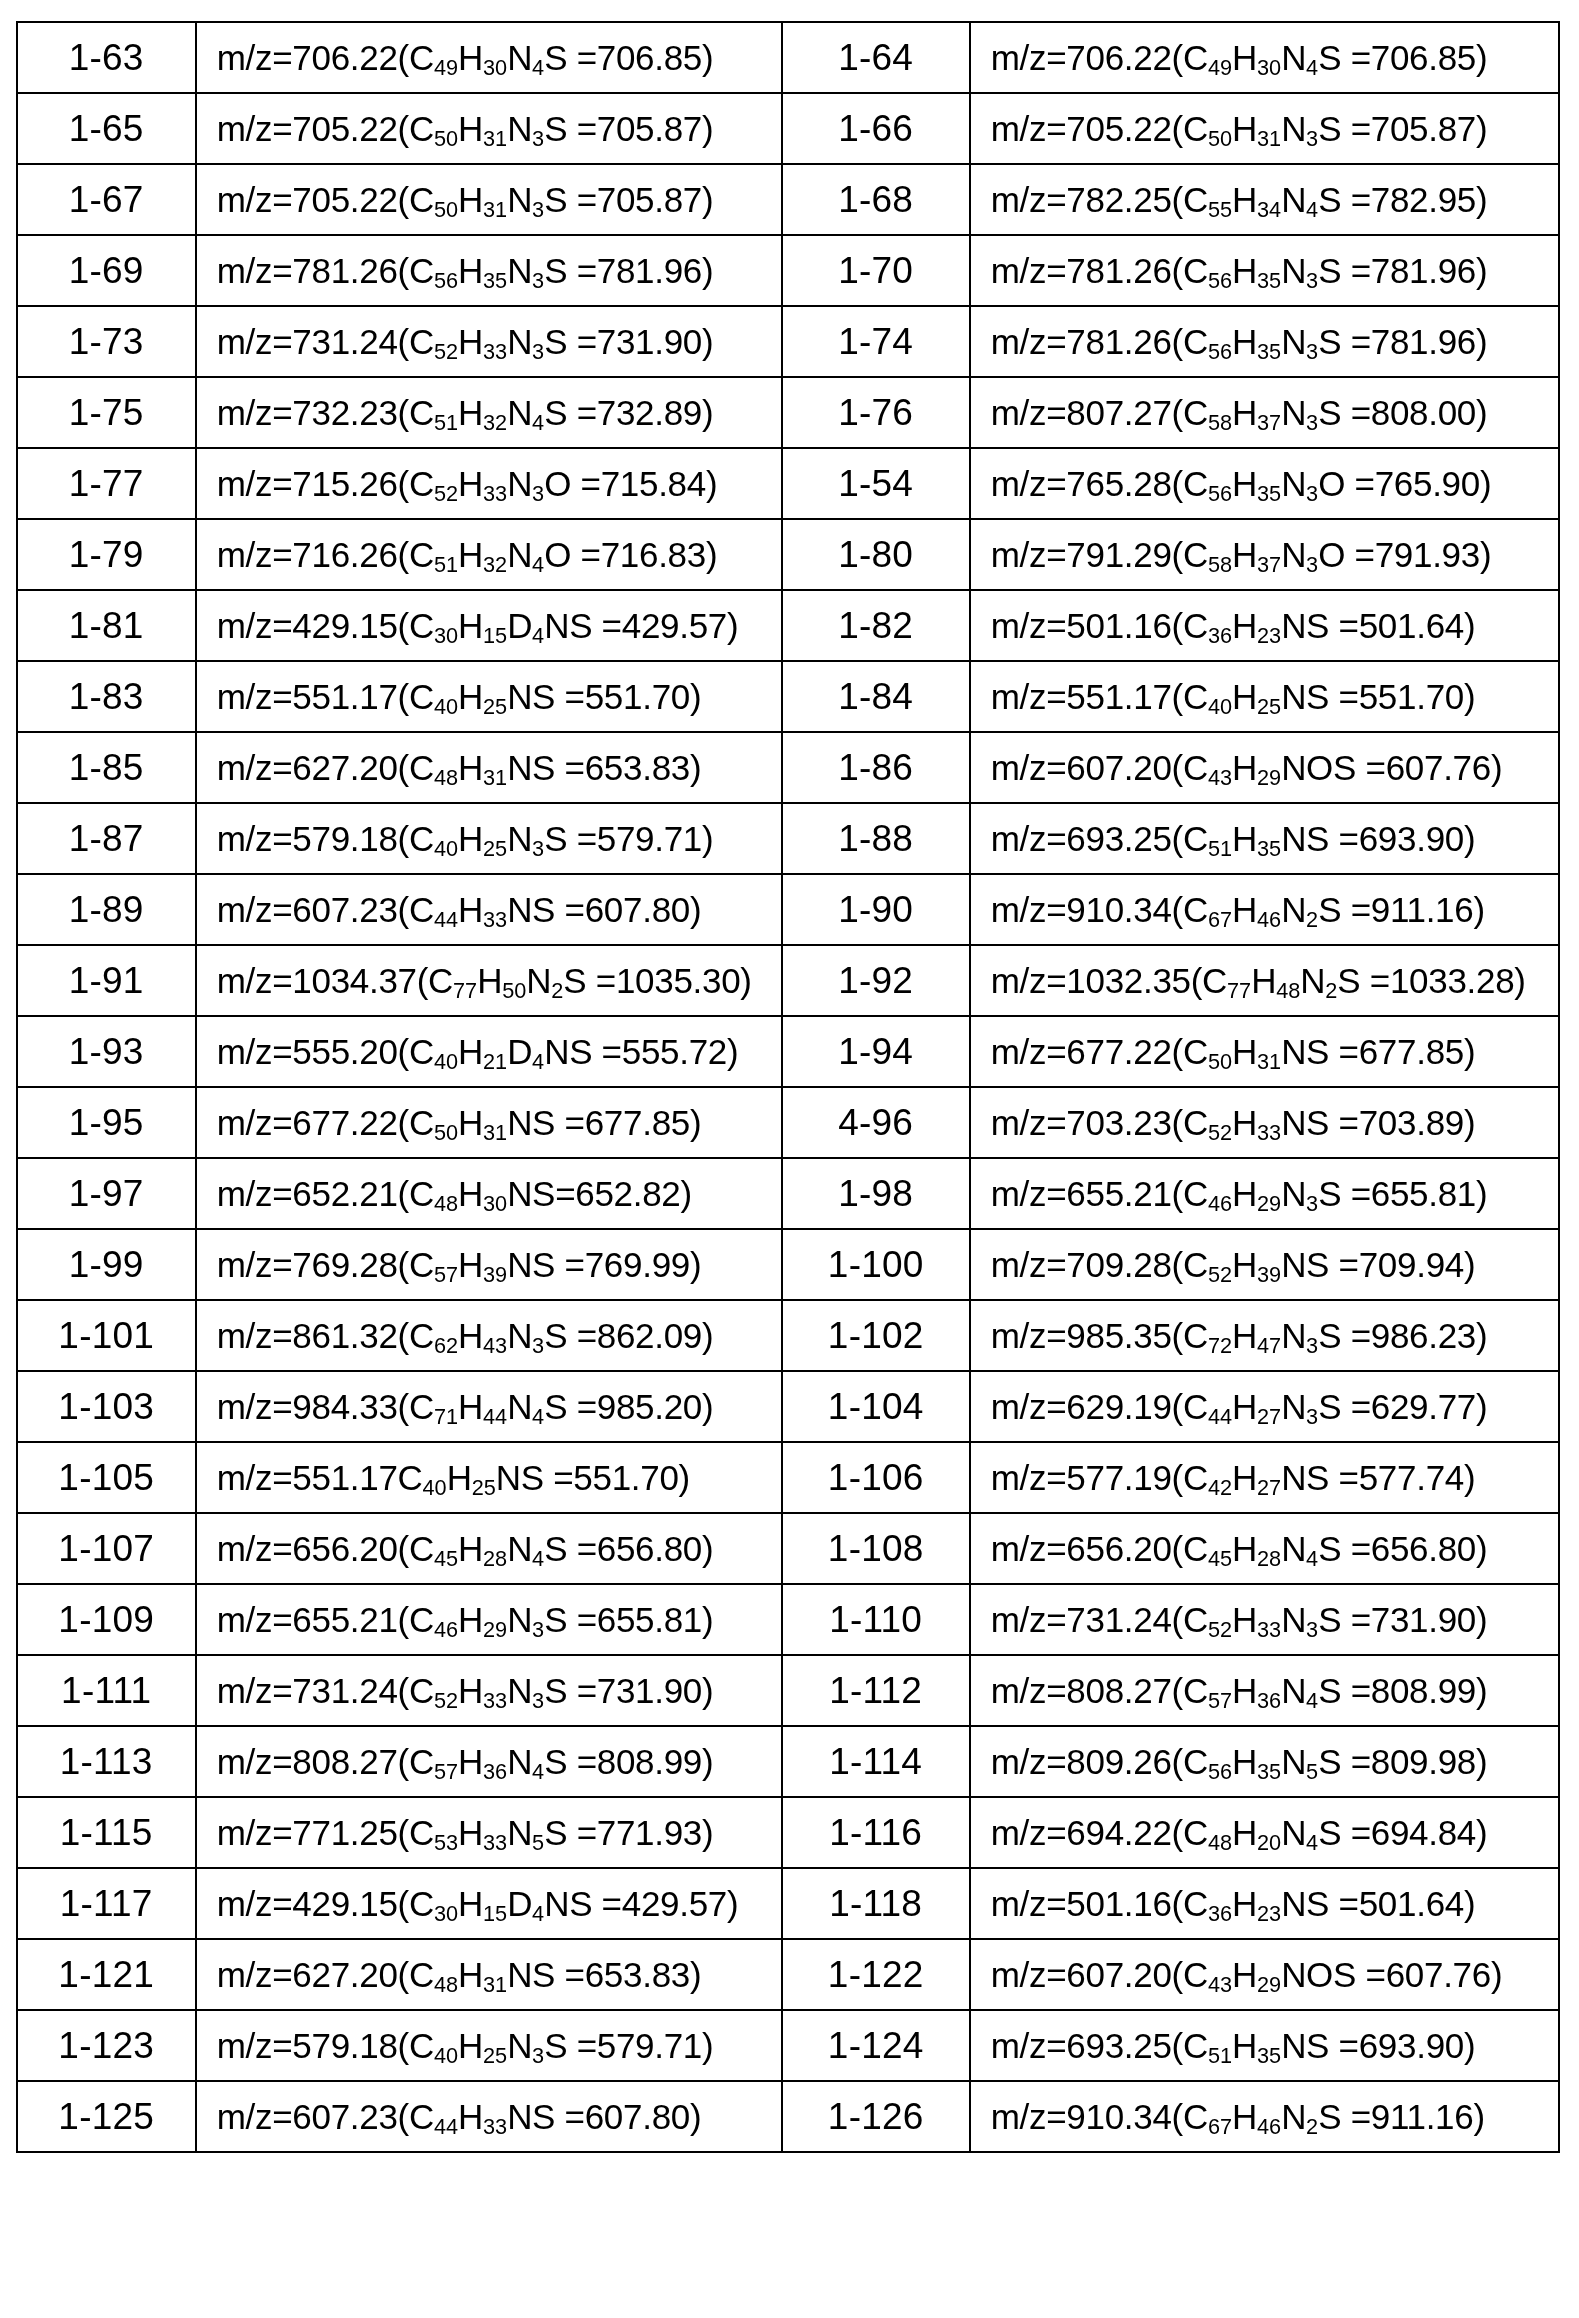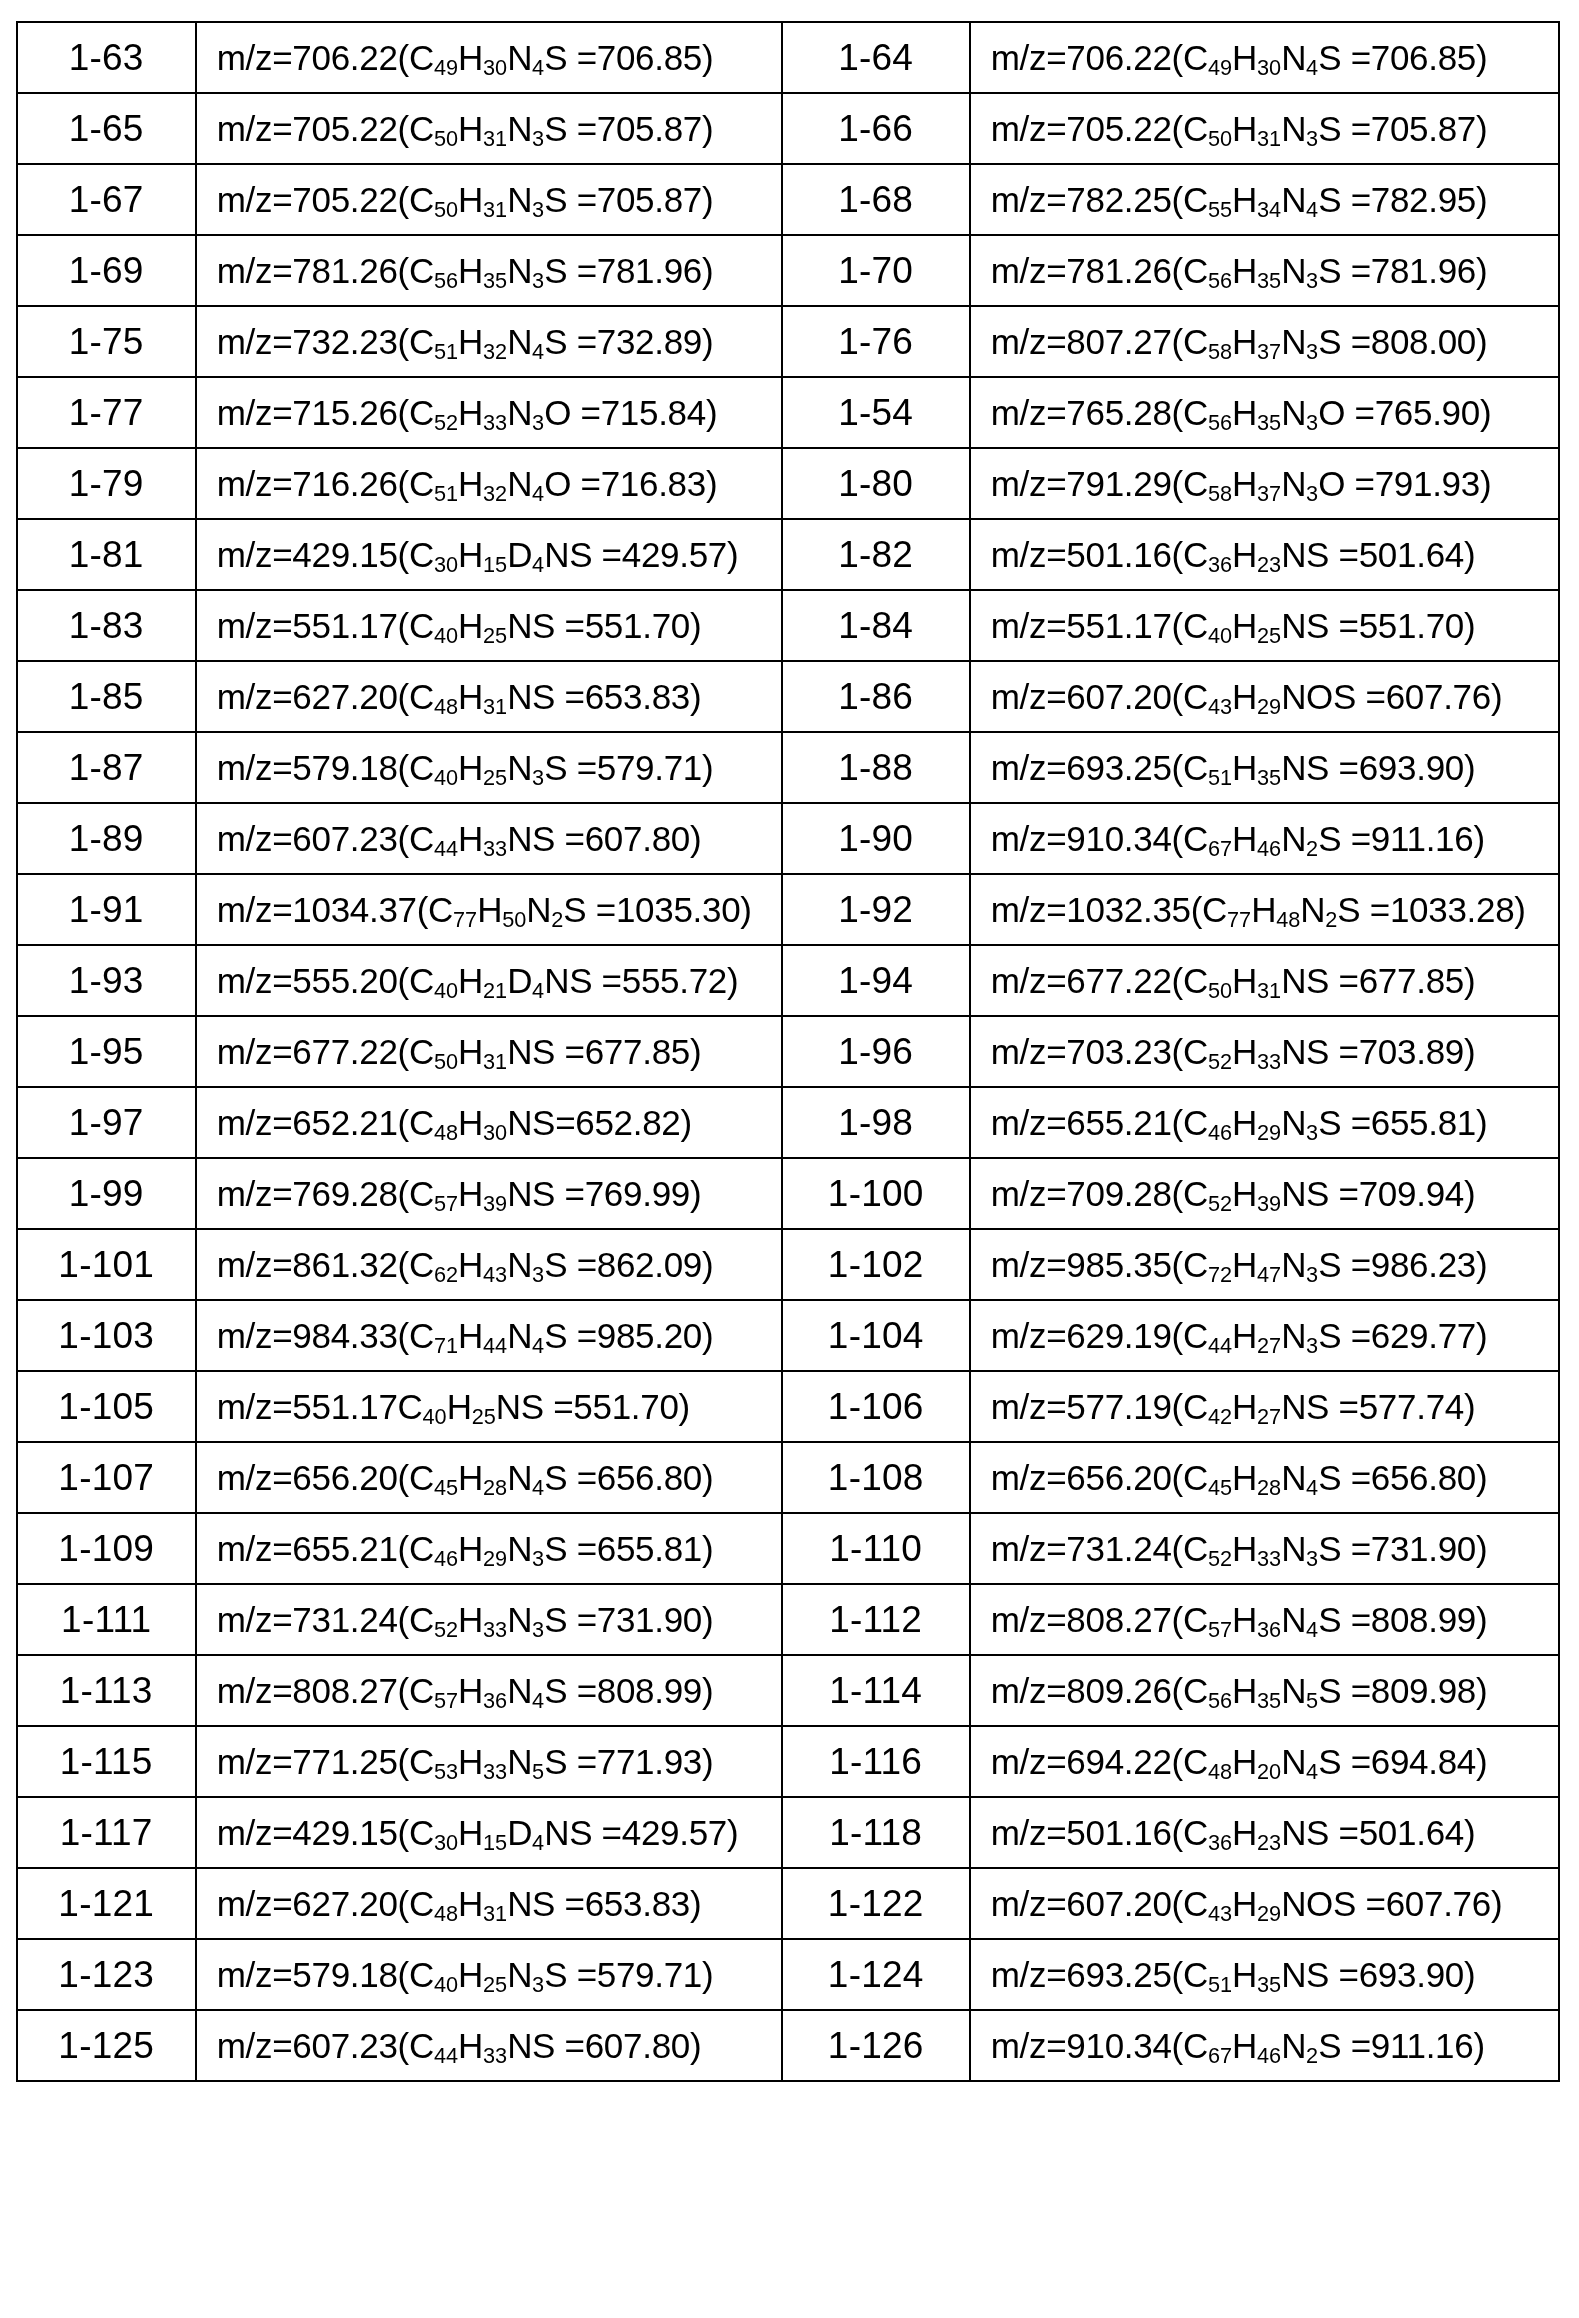--- a/index.html
+++ b/index.html
@@ -84,20 +84,26 @@
           <td class="id-cell">1-68</td>
           <td class="data-cell formula">m/z=782.25(C<sub>55</sub>H<sub>34</sub>N<sub>4</sub>S =782.95)</td>
         </tr>
         <tr>
           <td class="id-cell">1-69</td>
           <td class="data-cell formula">m/z=781.26(C<sub>56</sub>H<sub>35</sub>N<sub>3</sub>S =781.96)</td>
           <td class="id-cell">1-70</td>
           <td class="data-cell formula">m/z=781.26(C<sub>56</sub>H<sub>35</sub>N<sub>3</sub>S =781.96)</td>
         </tr>
         <tr>
+          <td class="id-cell">1-73</td>
+          <td class="data-cell formula">m/z=731.24(C<sub>52</sub>H<sub>33</sub>N<sub>3</sub>S =731.90)</td>
+          <td class="id-cell">1-74</td>
+          <td class="data-cell formula">m/z=781.26(C<sub>56</sub>H<sub>35</sub>N<sub>3</sub>S =781.96)</td>
+        </tr>
+        <tr>
           <td class="id-cell">1-75</td>
           <td class="data-cell formula">m/z=732.23(C<sub>51</sub>H<sub>32</sub>N<sub>4</sub>S =732.89)</td>
           <td class="id-cell">1-76</td>
           <td class="data-cell formula">m/z=807.27(C<sub>58</sub>H<sub>37</sub>N<sub>3</sub>S =808.00)</td>
         </tr>
         <tr>
           <td class="id-cell">1-77</td>
           <td class="data-cell formula">m/z=715.26(C<sub>52</sub>H<sub>33</sub>N<sub>3</sub>O =715.84)</td>
           <td class="id-cell">1-54</td>
           <td class="data-cell formula">m/z=765.28(C<sub>56</sub>H<sub>35</sub>N<sub>3</sub>O =765.90)</td>
@@ -146,21 +152,21 @@
         </tr>
         <tr>
           <td class="id-cell">1-93</td>
           <td class="data-cell formula">m/z=555.20(C<sub>40</sub>H<sub>21</sub>D<sub>4</sub>NS =555.72)</td>
           <td class="id-cell">1-94</td>
           <td class="data-cell formula">m/z=677.22(C<sub>50</sub>H<sub>31</sub>NS =677.85)</td>
         </tr>
         <tr>
           <td class="id-cell">1-95</td>
           <td class="data-cell formula">m/z=677.22(C<sub>50</sub>H<sub>31</sub>NS =677.85)</td>
-          <td class="id-cell">1-96</td>
+          <td class="id-cell">4-96</td>
           <td class="data-cell formula">m/z=703.23(C<sub>52</sub>H<sub>33</sub>NS =703.89)</td>
         </tr>
         <tr>
           <td class="id-cell">1-97</td>
           <td class="data-cell formula">m/z=652.21(C<sub>48</sub>H<sub>30</sub>NS=652.82)</td>
           <td class="id-cell">1-98</td>
           <td class="data-cell formula">m/z=655.21(C<sub>46</sub>H<sub>29</sub>N<sub>3</sub>S =655.81)</td>
         </tr>
         <tr>
           <td class="id-cell">1-99</td>

